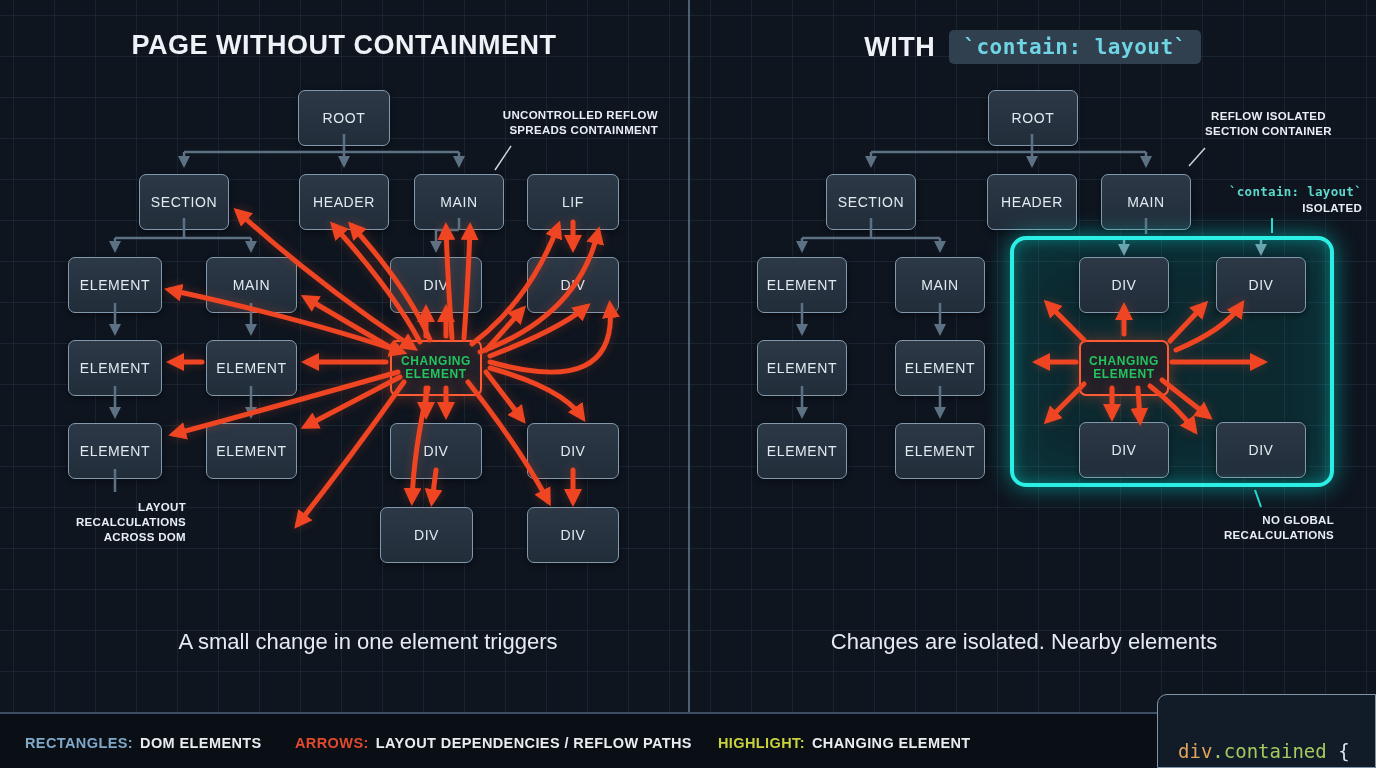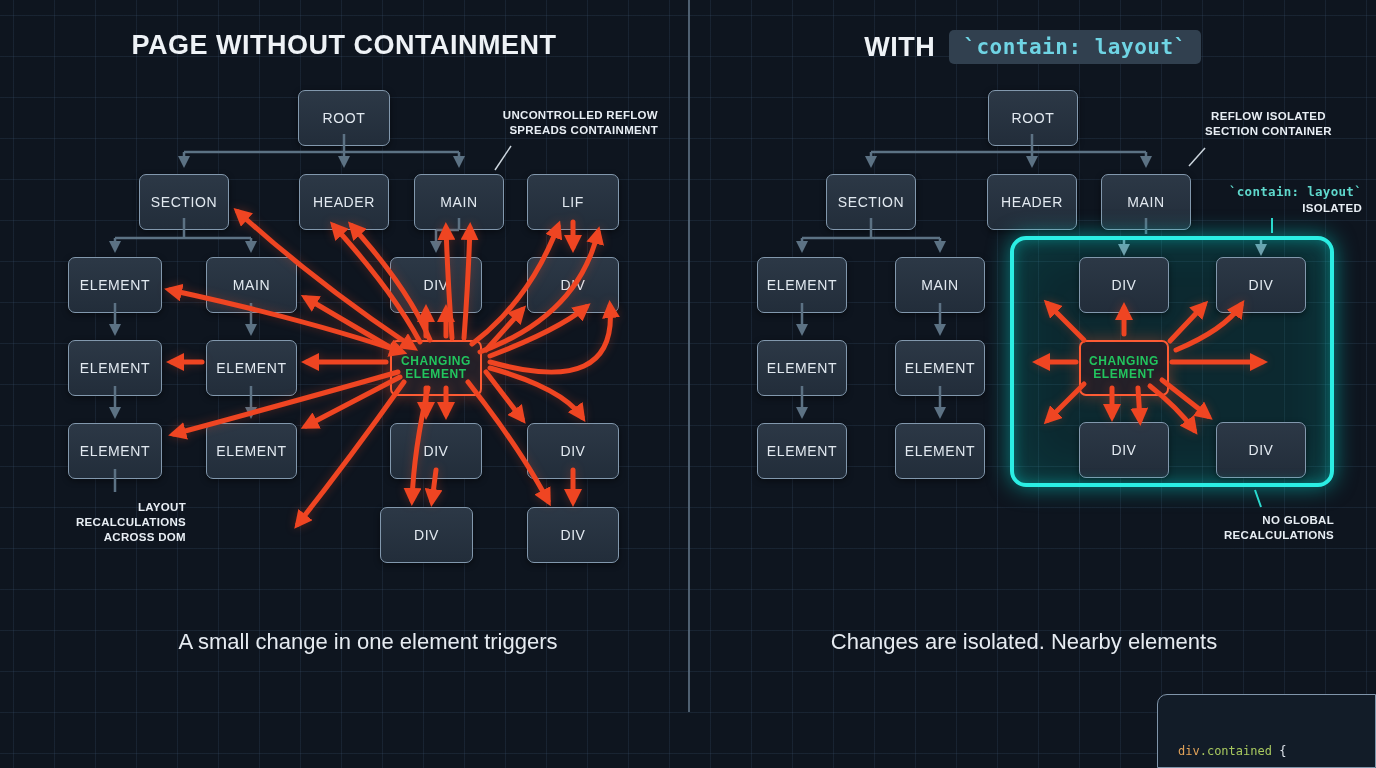--- a/index.html
+++ b/index.html
@@ -45,21 +45,21 @@
   .red-group{filter:drop-shadow(0 0 5px rgba(240,70,30,.30));}
   
   #bottom-bar{left:0;top:712px;width:1376px;height:56px;background:#0a0f16;
     border-top:2px solid #3d4f63;box-sizing:border-box;z-index:8;}
   .legend-item{position:absolute;top:21px;font-size:14.5px;font-weight:700;letter-spacing:.4px;
     color:#e9edf2;white-space:nowrap;}
   .legend-label{margin-right:7px;}
   
   #code-block{left:1157px;top:694px;width:219px;height:74px;z-index:9;box-sizing:border-box;
     background:#121c28;border:1.5px solid #8095aa;border-radius:10px 0 0 0;
-    font-family:"DejaVu Sans Mono",monospace;font-size:12px;line-height:18px;
+    font-family:"DejaVu Sans Mono",monospace;font-size:19px;line-height:18px;
     padding:11px 0 0 20px;white-space:pre;}
   .code-orange{color:#e2a359;}
   .code-green{color:#a8c95f;}
   .code-white{color:#dfe5ec;}
 </style>
 </head>
 <body>
 
 <div id="stage">
 
@@ -253,20 +253,31 @@
     <div>RECALCULATIONS</div>
   </div>
 
   <div class="abs caption" style="left:0;width:688px;margin-left:24px;">
     <div>A small change in one element triggers</div>
   </div>
   <div class="abs caption" style="left:689px;width:670px;">
     <div>Changes are isolated. Nearby elements</div>
   </div>
 
+  <div id="bottom-bar" class="abs">
+    <div class="legend-item" style="left:25px;">
+      <span class="legend-label" style="color:#7fa8c9;">RECTANGLES:</span><span>DOM ELEMENTS</span>
+    </div>
+    <div class="legend-item" style="left:295px;">
+      <span class="legend-label" style="color:#e0492e;">ARROWS:</span><span>LAYOUT DEPENDENCIES / REFLOW PATHS</span>
+    </div>
+    <div class="legend-item" style="left:718px;">
+      <span class="legend-label" style="color:#c9d23c;">HIGHLIGHT:</span><span>CHANGING ELEMENT</span>
+    </div>
+  </div>
 
   <div id="code-block" class="abs">
     <div><span class="code-orange">div</span><span class="code-green">.contained</span><span class="code-white"> {</span></div>
     
     
   </div>
 
 </div>
 
 </body></html>

